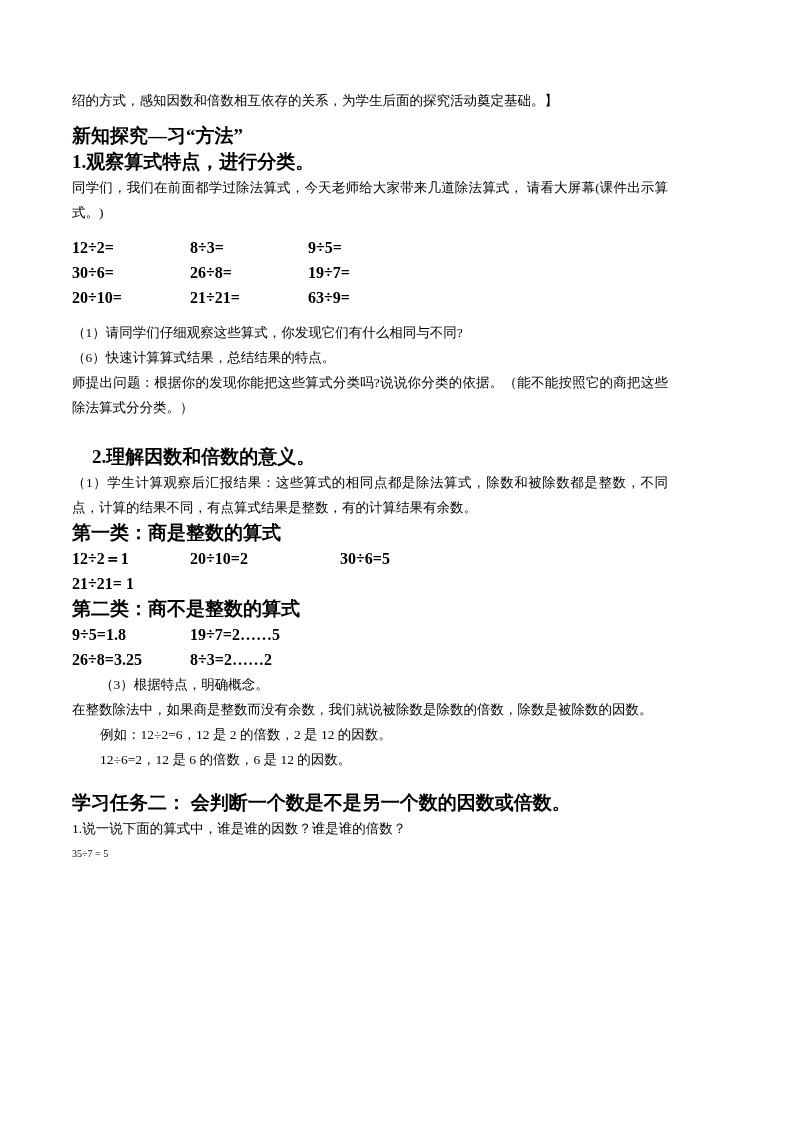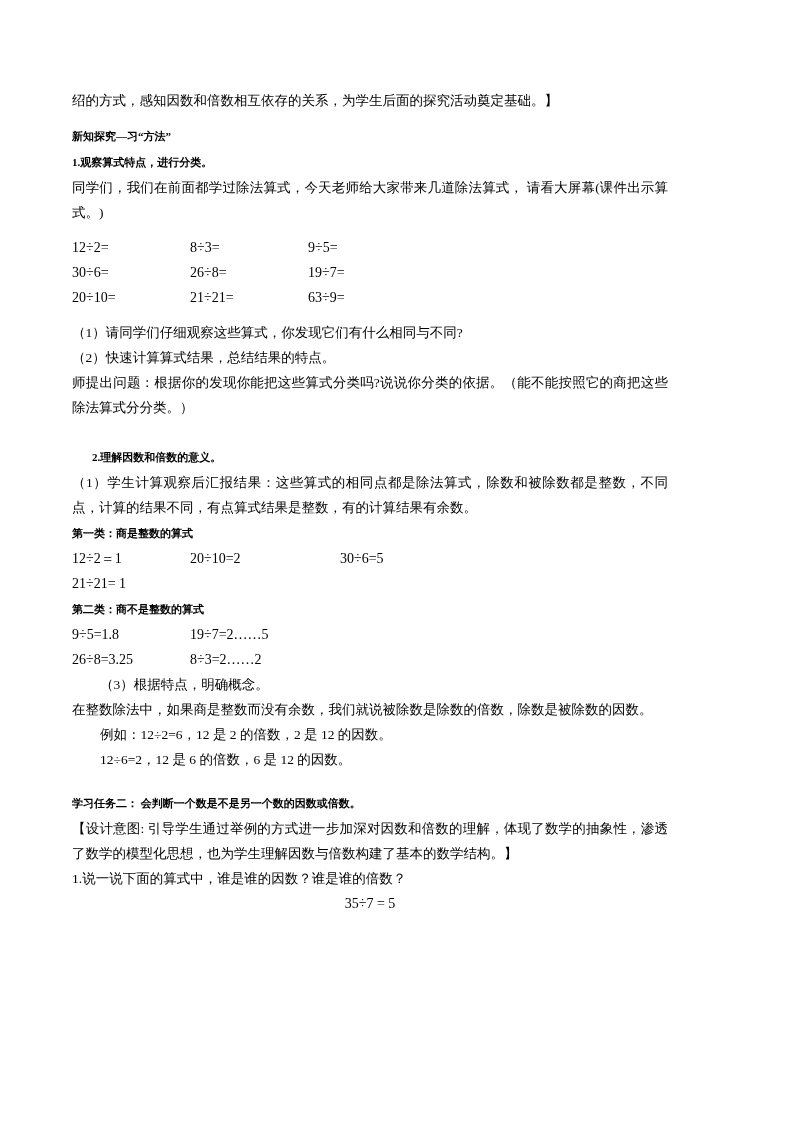--- a/index.html
+++ b/index.html
@@ -21,42 +21,42 @@
     box-sizing: border-box;
     padding: 88px 72px 60px 72px;
   }
   .indent-em {
     padding-left: 20px;
   }
   .indent-em2 {
     padding-left: 28px;
   }
   .eq-row {
-    font-size: 14px;
+    font-size: 16px;
     line-height: 25px;
     display: flex;
+    font-weight: bold;
   }
   .eq-row .c {
     width: 118px;
     flex: 0 0 118px;
   }
   .eq-row .c.wide {
     width: 150px;
     flex: 0 0 150px;
   }
   .eq-free {
-    font-size: 14px;
+    font-size: 10px;
     line-height: 25px;
-    text-align: center;
   }
   .gap-sm { height: 10px; }
   .gap-md { height: 18px; }
   .gap-lg { height: 24px; }
   .title-line {
-    font-size: 11px;
+    font-size: 19px;
     line-height: 26px;
     font-weight: bold;
   }
   .para {
     font-size: 13.5px;
     line-height: 25px;
     text-align: justify;
   }
 </style>
 </head>
@@ -90,21 +90,21 @@
     <div class="eq-row">
       <span class="c">20÷10=</span>
       <span class="c">21÷21=</span>
       <span class="c">63÷9=</span>
     </div>
   </div>
 
   <div class="gap-sm"></div>
 
   <div class="para">（1）请同学们仔细观察这些算式，你发现它们有什么相同与不同?</div>
-  <div class="para">（2）快速计算算式结果，总结结果的特点。</div>
+  <div class="para">（6）快速计算算式结果，总结结果的特点。</div>
   <div class="para">师提出问题：根据你的发现你能把这些算式分类吗?说说你分类的依据。（能不能按照它的商把这些除法算式分分类。）</div>
 
   <div class="gap-lg"></div>
 
   <div class="title-line indent-em">2.理解因数和倍数的意义。</div>
 
   <div class="para">（1）学生计算观察后汇报结果：这些算式的相同点都是除法算式，除数和被除数都是整数，不同点，计算的结果不同，有点算式结果是整数，有的计算结果有余数。</div>
 
   <div class="title-line">第一类：商是整数的算式</div>
 
@@ -139,19 +139,18 @@
 
   <div class="para">在整数除法中，如果商是整数而没有余数，我们就说被除数是除数的倍数，除数是被除数的因数。</div>
 
   <div class="para indent-em2">例如：12÷2=6，12 是 2 的倍数，2 是 12 的因数。</div>
   <div class="para indent-em2">12÷6=2，12 是 6 的倍数，6 是 12 的因数。</div>
 
   <div class="gap-md"></div>
 
   <div class="title-line">学习任务二：  会判断一个数是不是另一个数的因数或倍数。</div>
 
-  <div class="para">【设计意图: 引导学生通过举例的方式进一步加深对因数和倍数的理解，体现了数学的抽象性，渗透了数学的模型化思想，也为学生理解因数与倍数构建了基本的数学结构。】</div>
 
   <div class="para">1.说一说下面的算式中，谁是谁的因数？谁是谁的倍数？</div>
 
   <div class="eq-free">35÷7 = 5</div>
 
 </div>
 
 </body></html>

